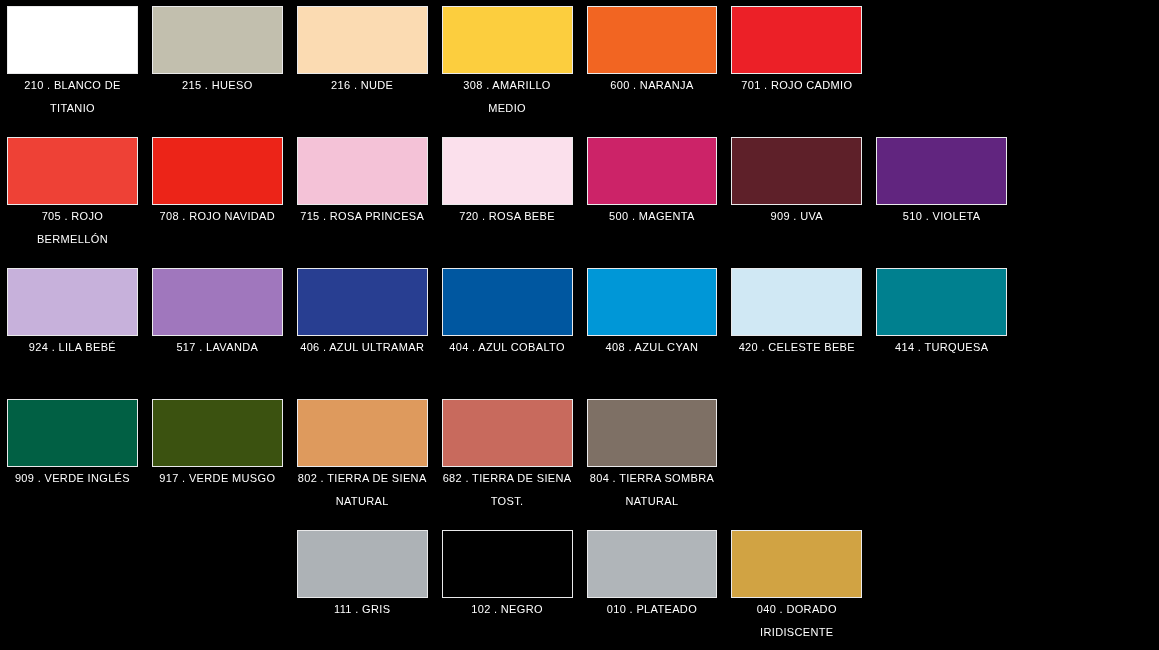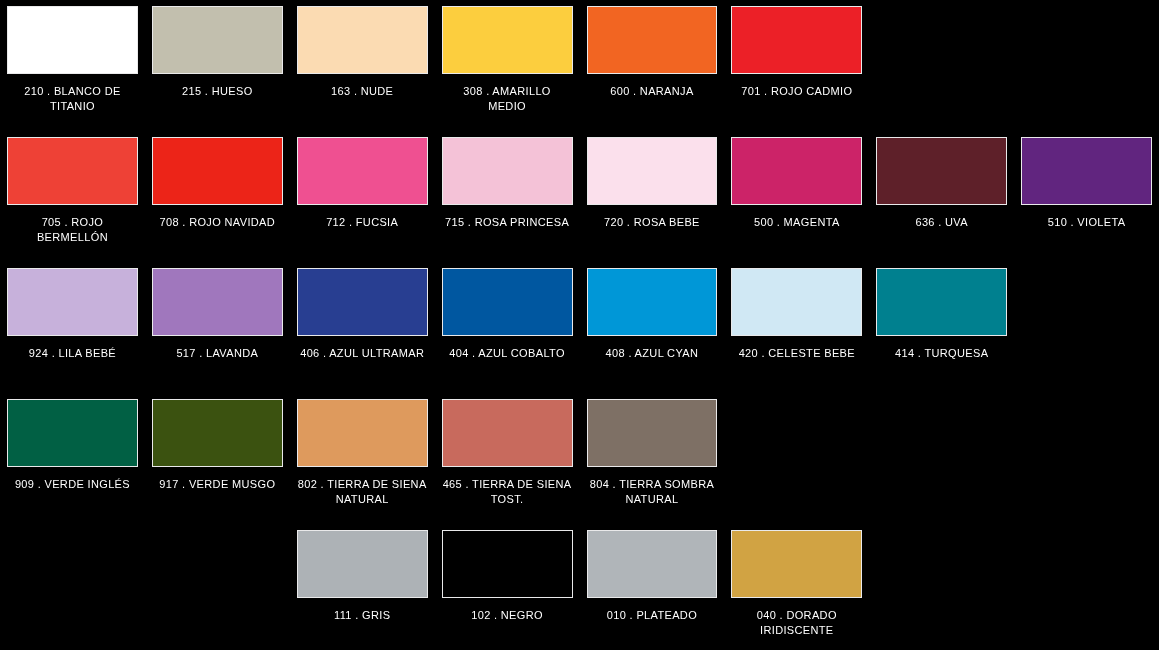--- a/index.html
+++ b/index.html
@@ -40,23 +40,22 @@
     visibility: hidden;
   }
   .chip {
     width: 100%;
     height: 68px;
     box-sizing: border-box;
     border: 1px solid #e9e9ea;
     flex: 0 0 auto;
   }
   .chip-label {
-    margin-top: 10px;
     font-size: 11px;
-    line-height: 15px;
+    line-height: 23px;
     letter-spacing: 0.35px;
     text-align: center;
     color: #ffffff;
     white-space: pre-line;
     font-weight: 400;
   }
 </style>
 </head>
 <body>
 
@@ -66,21 +65,21 @@
         <div class="chip" title="BLANCO DE TITANIO" style="background: rgb(255, 255, 255);"></div>
         <div class="chip-label">210 . BLANCO DE
 TITANIO</div>
       </div>
       <div class="cell">
         <div class="chip" title="HUESO" style="background: rgb(194, 191, 174);"></div>
         <div class="chip-label">215 . HUESO</div>
       </div>
       <div class="cell">
         <div class="chip" title="NUDE" style="background: rgb(251, 219, 178);"></div>
-        <div class="chip-label">163 . NUDE</div>
+        <div class="chip-label">216 . NUDE</div>
       </div>
       <div class="cell">
         <div class="chip" title="AMARILLO MEDIO" style="background: rgb(252, 206, 62);"></div>
         <div class="chip-label">308 . AMARILLO
 MEDIO</div>
       </div>
       <div class="cell">
         <div class="chip" title="NARANJA" style="background: rgb(242, 101, 34);"></div>
         <div class="chip-label">600 . NARANJA</div>
       </div>
@@ -93,38 +92,34 @@
       <div class="cell">
         <div class="chip" title="ROJO BERMELLÓN" style="background: rgb(238, 65, 54);"></div>
         <div class="chip-label">705 . ROJO
 BERMELLÓN</div>
       </div>
       <div class="cell">
         <div class="chip" title="ROJO NAVIDAD" style="background: rgb(236, 36, 24);"></div>
         <div class="chip-label">708 . ROJO NAVIDAD</div>
       </div>
       <div class="cell">
-        <div class="chip" title="FUCSIA" style="background: rgb(239, 80, 145);"></div>
-        <div class="chip-label">712 . FUCSIA</div>
-      </div>
-      <div class="cell">
         <div class="chip" title="ROSA PRINCESA" style="background: rgb(244, 194, 215);"></div>
         <div class="chip-label">715 . ROSA PRINCESA</div>
       </div>
       <div class="cell">
         <div class="chip" title="ROSA BEBE" style="background: rgb(251, 224, 236);"></div>
         <div class="chip-label">720 . ROSA BEBE</div>
       </div>
       <div class="cell">
         <div class="chip" title="MAGENTA" style="background: rgb(204, 35, 104);"></div>
         <div class="chip-label">500 . MAGENTA</div>
       </div>
       <div class="cell">
         <div class="chip" title="UVA" style="background: rgb(94, 32, 41);"></div>
-        <div class="chip-label">636 . UVA</div>
+        <div class="chip-label">909 . UVA</div>
       </div>
       <div class="cell">
         <div class="chip" title="VIOLETA" style="background: rgb(97, 37, 127);"></div>
         <div class="chip-label">510 . VIOLETA</div>
       </div>
     </div>
     <div class="swatch-row">
       <div class="cell">
         <div class="chip" title="LILA BEBÉ" style="background: rgb(199, 177, 219);"></div>
         <div class="chip-label">924 . LILA BEBÉ</div>
@@ -163,21 +158,21 @@
         <div class="chip" title="VERDE MUSGO" style="background: rgb(59, 82, 16);"></div>
         <div class="chip-label">917 . VERDE MUSGO</div>
       </div>
       <div class="cell">
         <div class="chip" title="TIERRA DE SIENA NATURAL" style="background: rgb(222, 154, 93);"></div>
         <div class="chip-label">802 . TIERRA DE SIENA
 NATURAL</div>
       </div>
       <div class="cell">
         <div class="chip" title="TIERRA DE SIENA TOST." style="background: rgb(200, 106, 93);"></div>
-        <div class="chip-label">465 . TIERRA DE SIENA
+        <div class="chip-label">682 . TIERRA DE SIENA
 TOST.</div>
       </div>
       <div class="cell">
         <div class="chip" title="TIERRA SOMBRA NATURAL" style="background: rgb(126, 112, 101);"></div>
         <div class="chip-label">804 . TIERRA SOMBRA
 NATURAL</div>
       </div>
     </div>
     <div class="swatch-row">
       <div class="cell empty">

